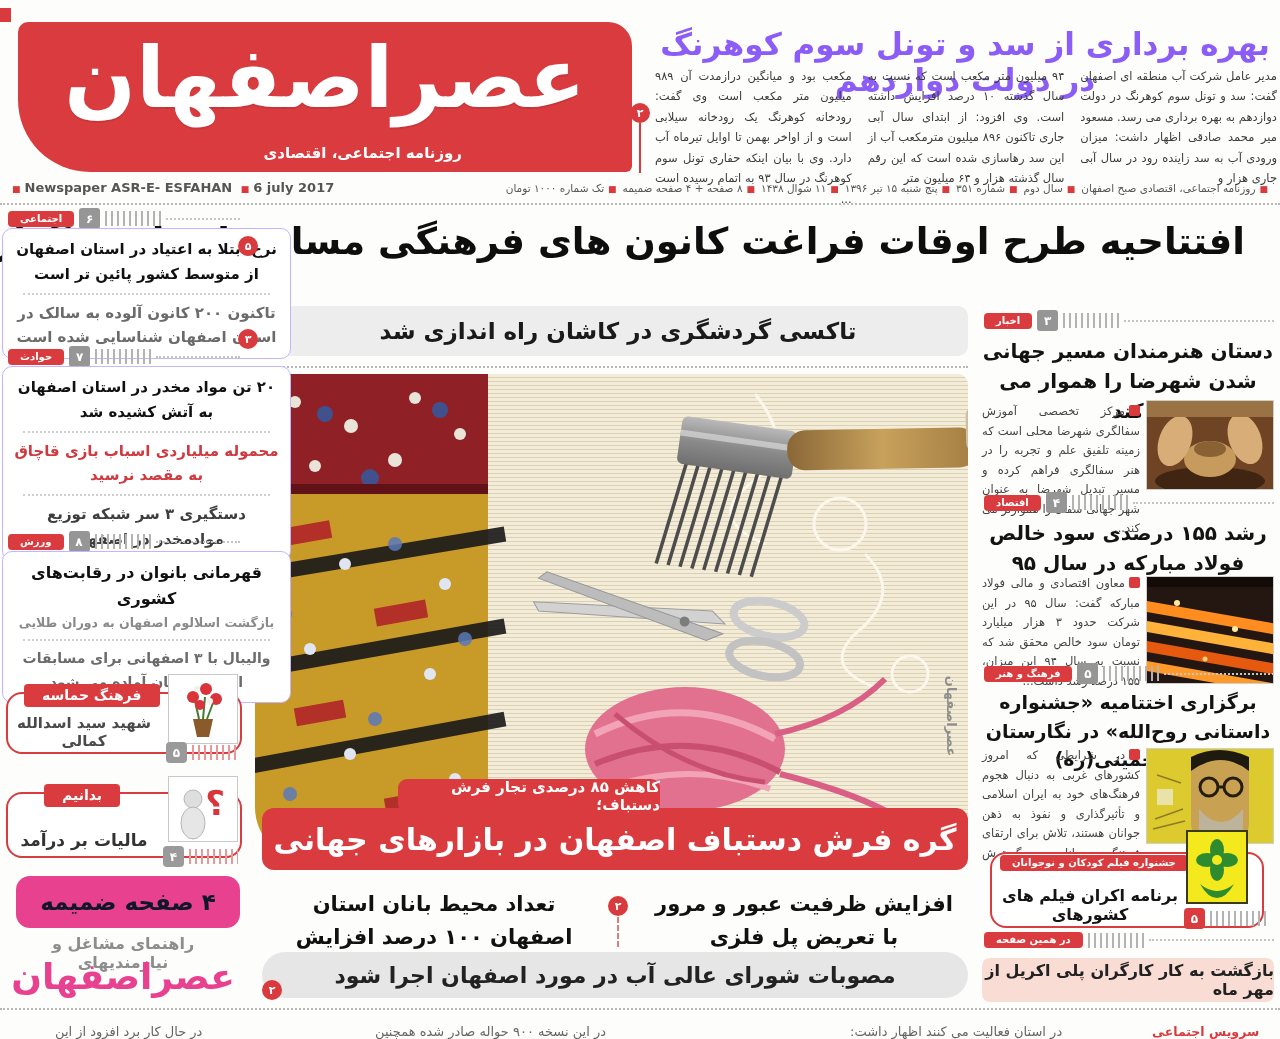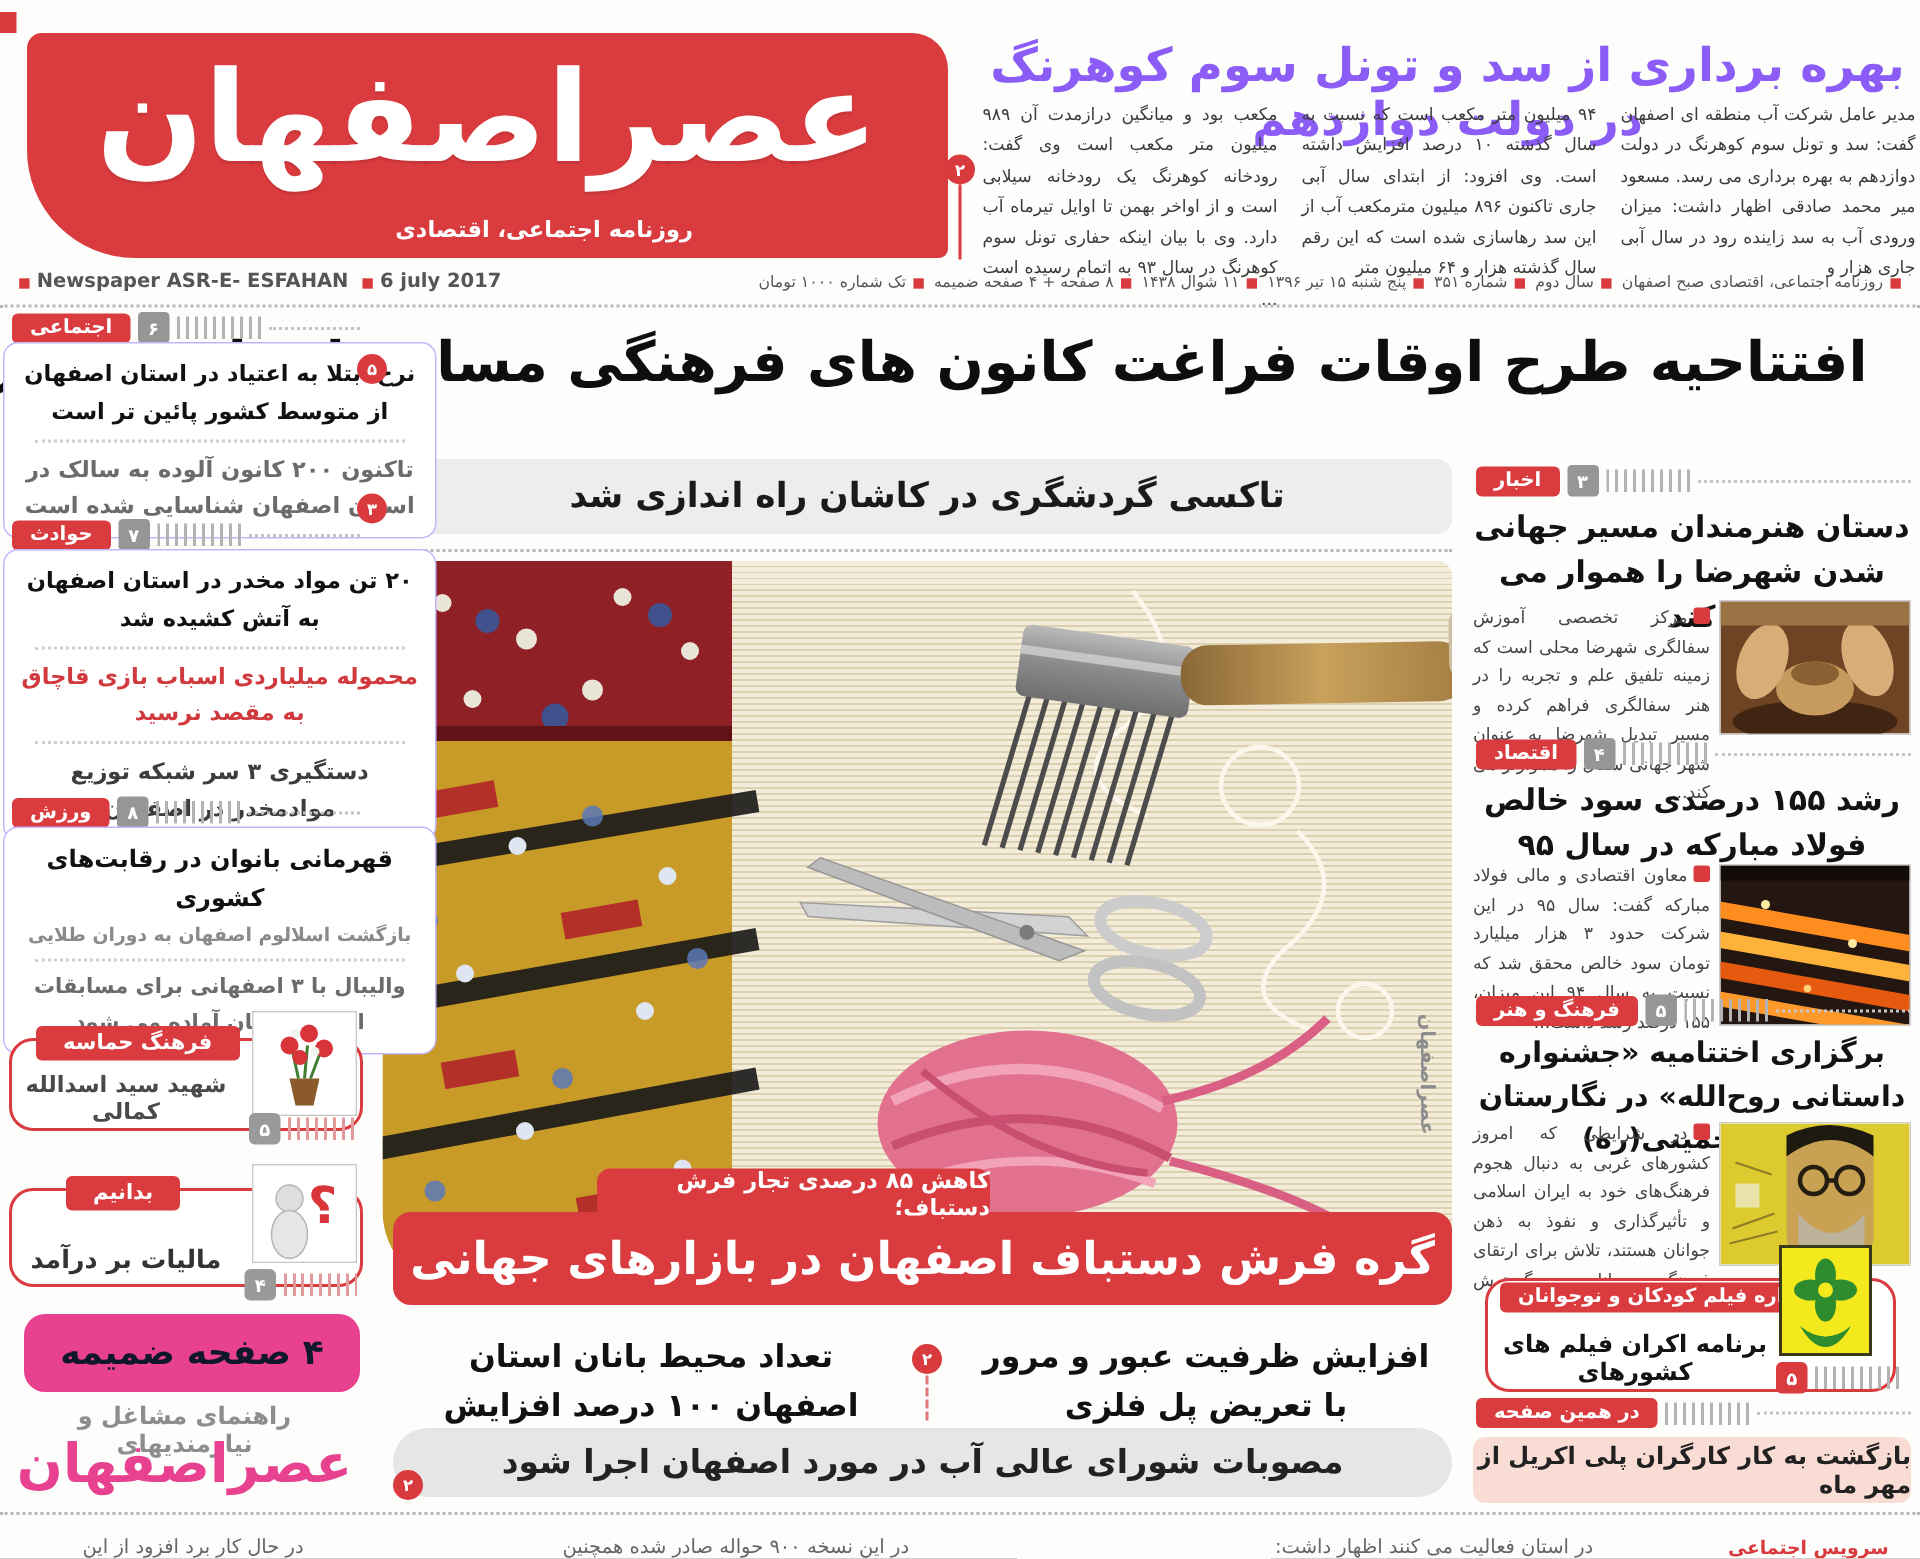--- a/index.html
+++ b/index.html
@@ -63,21 +63,21 @@
   .bh { font-size:21px; font-weight:bold; direction:rtl; text-align:center;
     line-height:1.55; color:#111; }
   .bottom-bar { left:262px; top:952px; width:706px; height:46px; background:#e6e6e6;
     border-radius:23px; display:flex; align-items:center; justify-content:center;
     font-size:22px; font-weight:bold; direction:rtl; color:#222; }
   .footer-frag { top:1024px; font-size:13px; color:#666; direction:rtl;
     white-space:nowrap; }
 
   
   .sec-head { display:flex; align-items:center; gap:5px; }
-  .badge { background:#da3b3e; color:#fff; font-size:13px; font-weight:bold;
+  .badge { background:#da3b3e; color:#fff; font-size:10px; font-weight:bold;
     padding:2px 12px 3px; border-radius:4px; direction:rtl; white-space:nowrap; }
   .num-sq { width:21px; height:21px; background:#969696; color:#fff; font-size:12px;
     font-weight:bold; display:flex; align-items:center; justify-content:center;
     border-radius:3px; flex:none; }
   .hatch { width:56px; height:15px; flex:none;
     background:repeating-linear-gradient(90deg,#b3b3b3 0 2px,transparent 2px 6px); }
   .hatch.red { background:repeating-linear-gradient(90deg,#e29a9b 0 2px,transparent 2px 6px); }
   .dots { flex:1; border-top:2px dotted #c4c4c4; }
 
   

